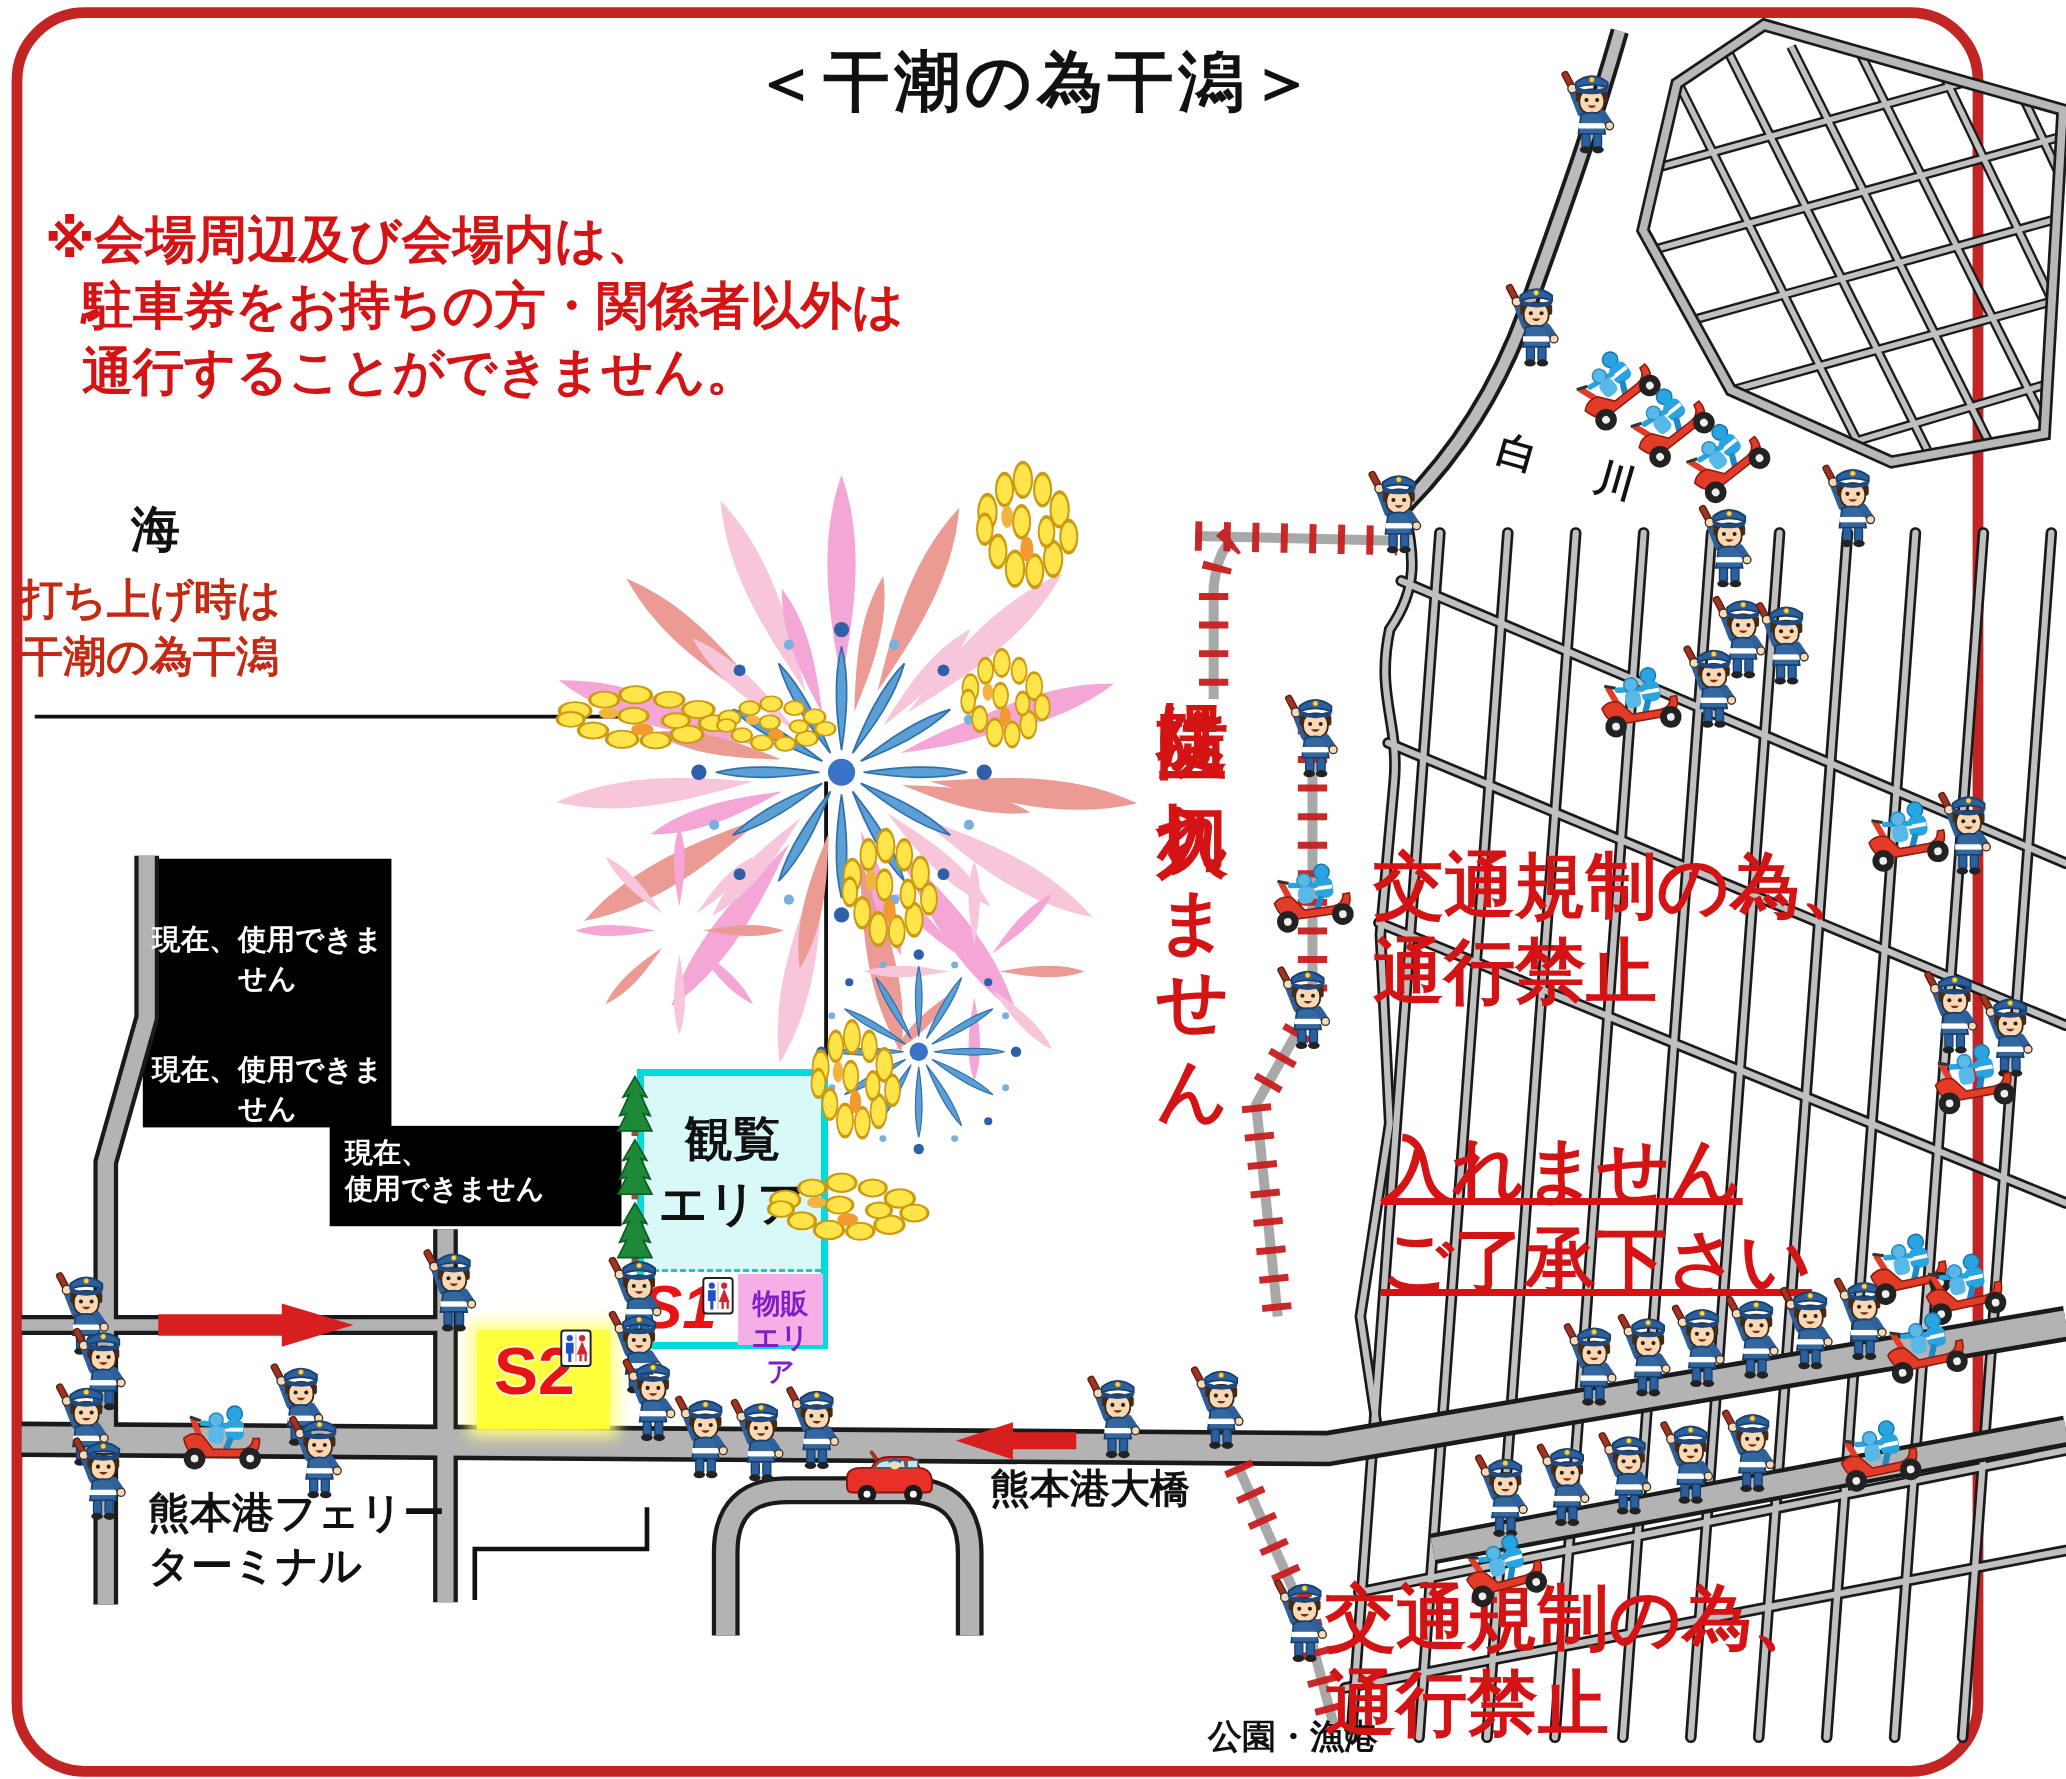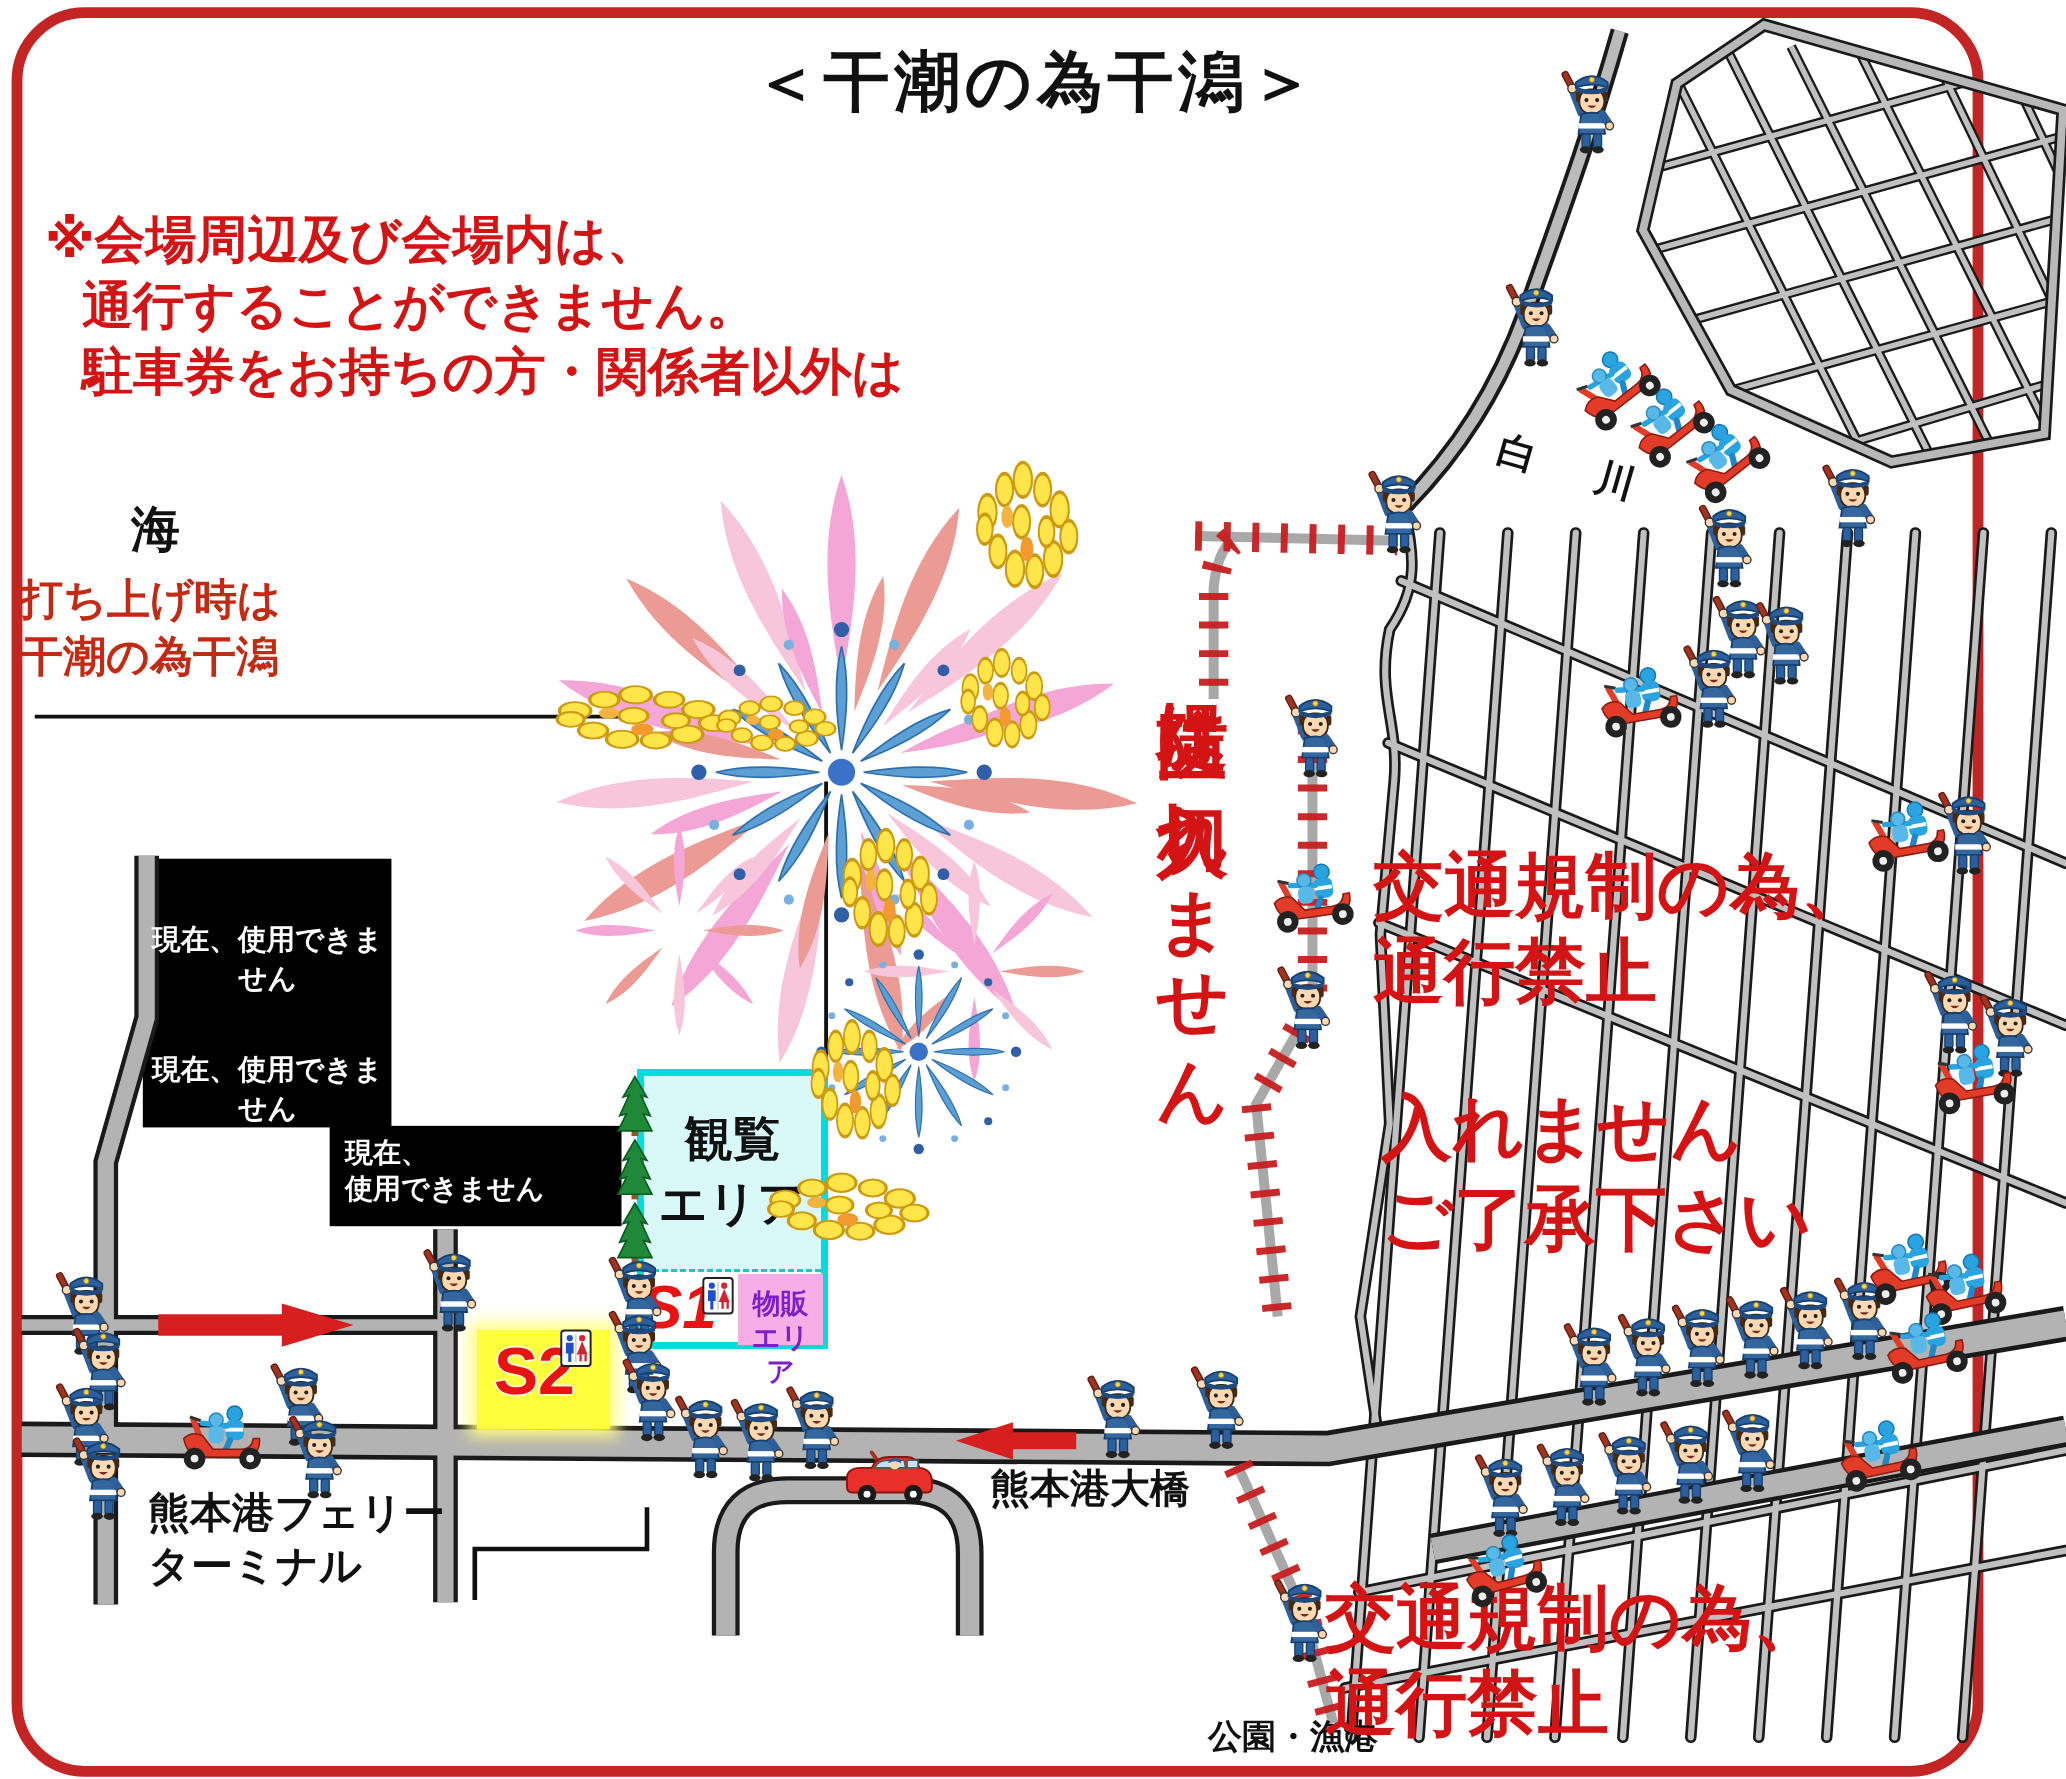--- a/index.html
+++ b/index.html
@@ -30,21 +30,21 @@
             text-shadow:-2.3px 0 #fffbd0,2.3px 0 #fffbd0,0 -2.3px #fffbd0,0 2.3px #fffbd0;}
   #river-label{left:1506px;top:422px;font-size:39px;font-weight:bold;color:#111;letter-spacing:26px;
                transform:rotate(16deg);transform-origin:left top;white-space:nowrap;}
   #bridge-label{left:990px;top:1461px;font-size:40px;font-weight:bold;color:#111;white-space:nowrap;}
   #ferry-label{left:148px;top:1486px;font-size:42px;font-weight:bold;color:#111;line-height:53px;white-space:nowrap;}
   #park-label{left:1208px;top:1714px;font-size:34px;font-weight:bold;color:#111;white-space:nowrap;}
   #embankment-label{left:1146px;top:645px;height:710px;font-size:71px;font-weight:bold;color:#d41414;
                     writing-mode:vertical-rl;text-orientation:upright;letter-spacing:4.6px;}
   .bigred{font-size:71px;font-weight:bold;color:#d41414;line-height:86px;white-space:nowrap;}
   #restrict1{left:1373px;top:843px;}
-  #notice2{left:1381px;top:1082px;line-height:91px;}
+  #notice2{left:1381px;top:1124px;line-height:91px;text-decoration:underline;}
   #restrict2{left:1325px;top:1575px;}
 </style>
 </head>
 <body>
 
 <div id="canvas">
 
   <svg class="z10" width="2066" height="1780" viewBox="0 0 2676 2305">
 
     <rect x="22" y="16" width="2540" height="2278" rx="88" fill="none" stroke="#c32424" stroke-width="14"></rect>
@@ -184,22 +184,22 @@
   <div class="abs z20" id="s2-box"></div>
   <div class="abs z20" id="goods-box">
     <div>物販</div>
     <div>エリア</div>
   </div>
 
   <div class="abs z30" id="title">＜干潮の為干潟＞</div>
 
   <div class="abs z30 notice">
     <div>※会場周辺及び会場内は、</div>
+    <div class="ind">駐車券をお持ちの方・関係者以外は</div>
     <div class="ind">通行することができません。</div>
-    <div class="ind">駐車券をお持ちの方・関係者以外は</div>
   </div>
 
   <div class="abs z30" id="sea-label">海</div>
   <div class="abs z30" id="sea-note">
     <div>打ち上げ時は</div>
     <div>干潮の為干潟</div>
   </div>
 
   <div class="abs z30 closed" id="closed1">現在、使用できません</div>
   <div class="abs z30 closed" id="closed2">現在、使用できません</div>

